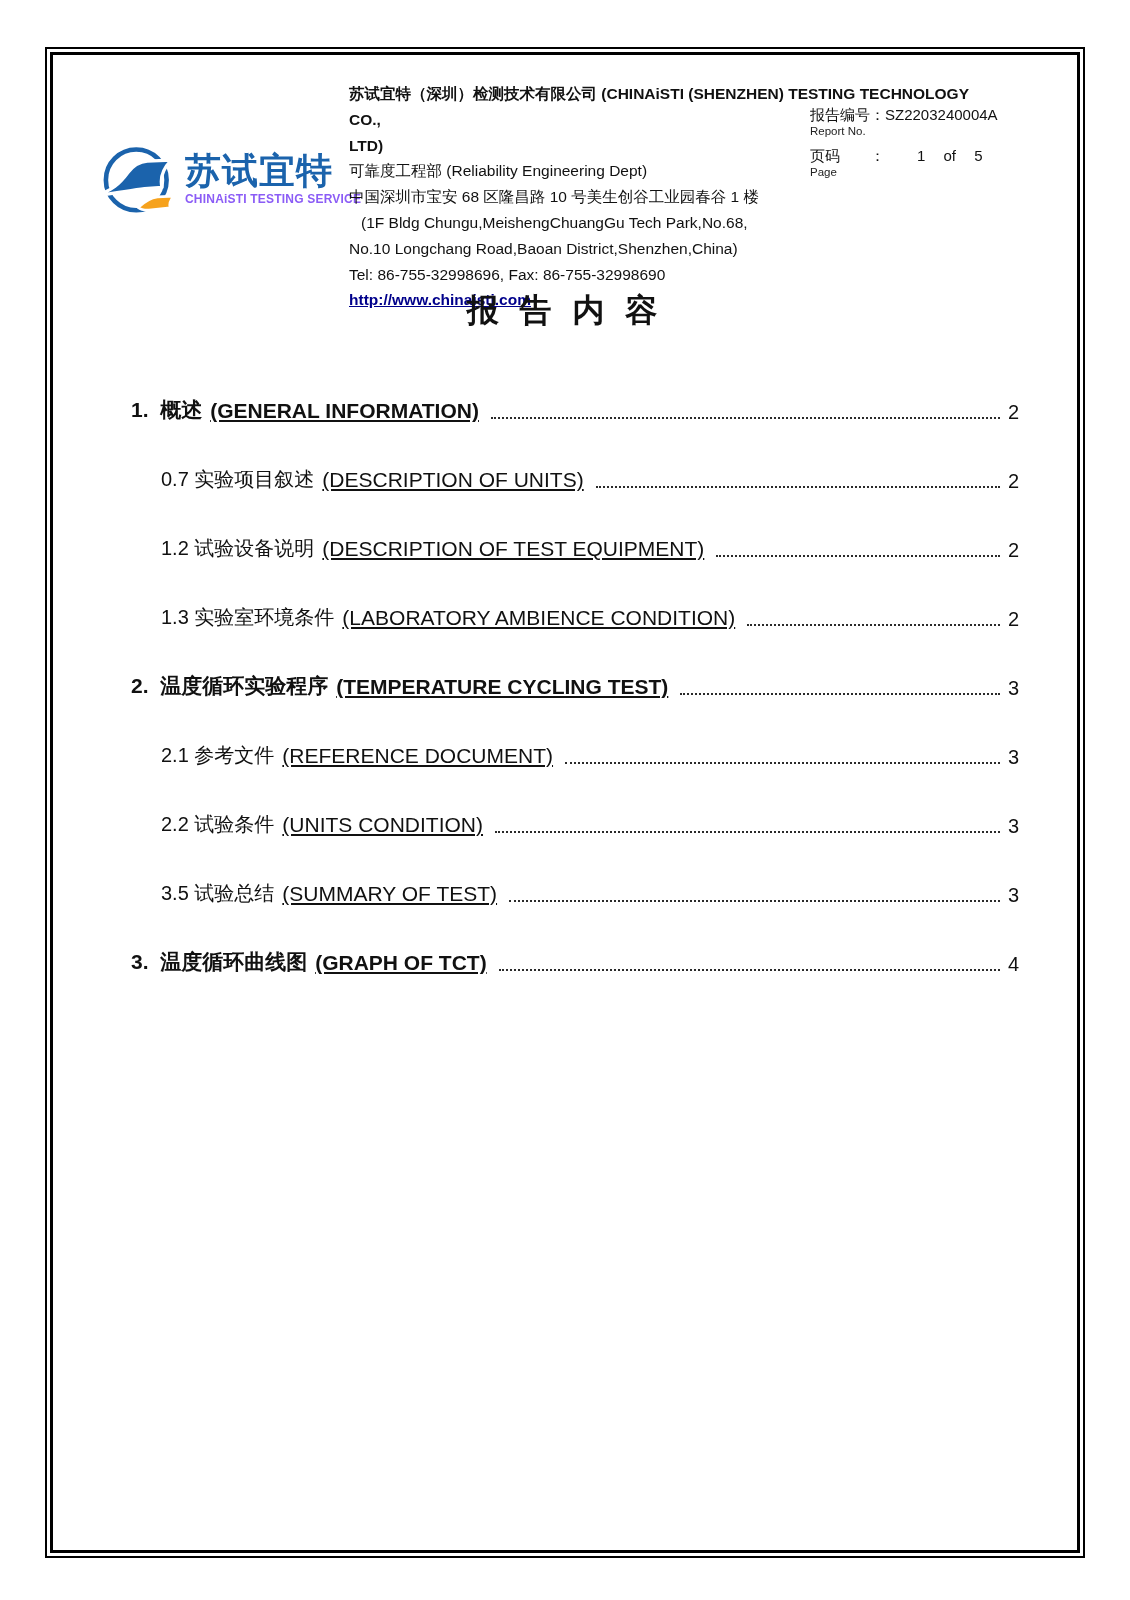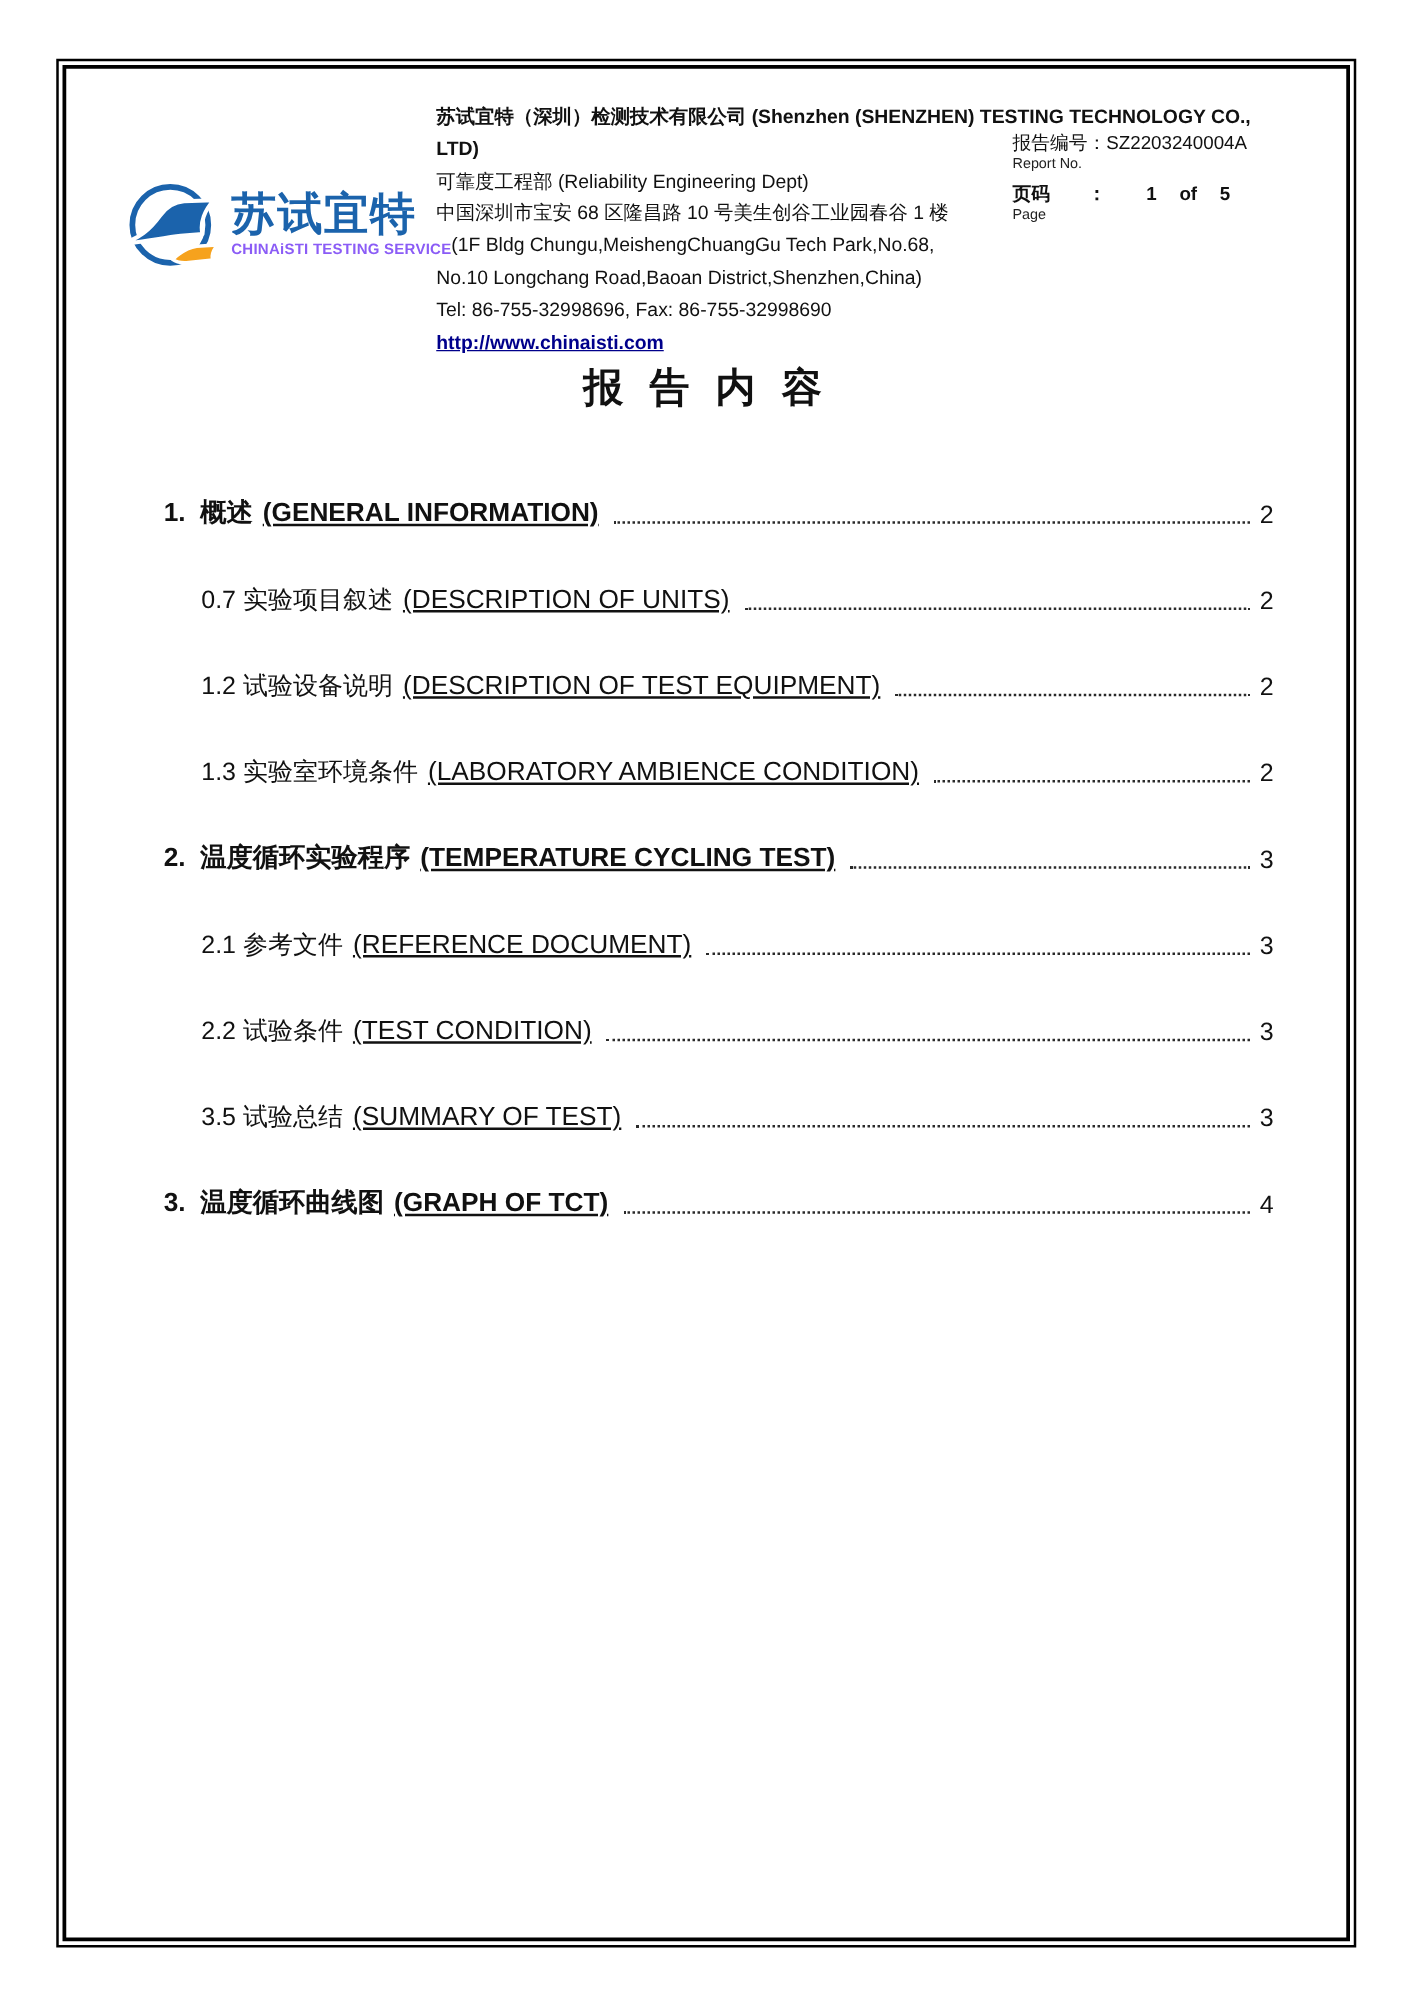--- a/index.html
+++ b/index.html
@@ -25,21 +25,21 @@
   
   .hdr{position:absolute;left:296px;top:26px;width:655px;font-size:15.5px;line-height:25.8px;}
   .hdr .b{font-weight:bold;}
   .hdr .indent{padding-left:12px;}
   .hdr a,.hdr .link{color:#00008b;font-weight:bold;text-decoration:underline;}
   .hdr div{white-space:pre-wrap;}
   
   .rinfo{position:absolute;left:757px;top:52px;font-size:15px;line-height:1;}
   .rinfo .row{display:flex;align-items:baseline;}
   .rinfo .sub{font-size:11.5px;color:#222;margin-top:4px;}
-  .rinfo .gap{margin-top:10px;font-weight:bold;}
+  .rinfo .gap{margin-top:10px;}
   .rinfo .sep{margin:0 0 0 30px;}
   .rinfo .pv{margin-left:32px;word-spacing:14px;white-space:pre;}
   
   .title-block{position:absolute;left:0;right:0;top:234px;text-align:center;}
   .title-cn{font-size:32px;font-weight:bold;letter-spacing:6px;white-space:pre;}
   .title-en{font-size:16.5px;font-weight:bold;letter-spacing:.8px;margin-top:8px;}
   
   .toc{position:absolute;left:78px;right:58px;top:341px;}
   .toc-row{display:flex;align-items:flex-end;min-height:28px;margin-bottom:41px;}
   .toc-row.l2{padding-left:30px;}
@@ -62,21 +62,21 @@
         <path d="M1 60 C20 56 30 46 38 35 C44 27 51 23 59 22.5 L85 21.5 C77 30 72.5 41 75 51 L56 52.5 C40 54.5 14 59 1 60 Z" fill="#1b63ac" stroke="#ffffff" stroke-width="3.5" stroke-linejoin="round"></path>
         <path d="M49 73 C56 66.5 62 62.5 70 61.5 L88 60.5 C84 65 82.8 69.5 83.8 73.5 L61 75.8 C56 76 51.5 75 49 73 Z" fill="#f6a21d" stroke="#ffffff" stroke-width="3" stroke-linejoin="round"></path>
       </svg>
       <div class="logo-text">
         <div class="logo-cn" style="color:#1b63ac">苏试宜特</div>
         <div class="logo-en" style="color:#8b5cf6">CHINAiSTI TESTING SERVICE</div>
       </div>
     </div>
 
     <div class="hdr">
-      <div class="b">苏试宜特（深圳）检测技术有限公司 (Shenzhen (SHENZHEN) TESTING TECHNOLOGY CO.,</div>
+      <div class="b">苏试宜特（深圳）检测技术有限公司 (CHINAiSTI (SHENZHEN) TESTING TECHNOLOGY CO.,</div>
       <div class="b">LTD)</div>
       <div>可靠度工程部 (Reliability Engineering Dept)</div>
       <div>中国深圳市宝安 68 区隆昌路 10 号美生创谷工业园春谷 1 楼</div>
       <div class="indent">(1F Bldg Chungu,MeishengChuangGu Tech Park,No.68,</div>
       <div>No.10 Longchang Road,Baoan District,Shenzhen,China)</div>
       <div>Tel: 86-755-32998696, Fax: 86-755-32998690</div>
       <div><span class="link">http://www.chinaisti.com</span></div>
     </div>
 
     <div class="rinfo">
@@ -136,21 +136,21 @@
 
       <div class="toc-row l2">
         <span class="toc-cn">2.1 参考文件</span>
         <span class="toc-en">(REFERENCE DOCUMENT)</span>
         <span class="leader"></span>
         <span class="toc-pg">3</span>
       </div>
 
       <div class="toc-row l2">
         <span class="toc-cn">2.2 试验条件</span>
-        <span class="toc-en">(TEST CONDITION)</span>
+        <span class="toc-en">(UNITS CONDITION)</span>
         <span class="leader"></span>
         <span class="toc-pg">3</span>
       </div>
 
       <div class="toc-row l2">
         <span class="toc-cn">3.5 试验总结</span>
         <span class="toc-en">(SUMMARY OF TEST)</span>
         <span class="leader"></span>
         <span class="toc-pg">3</span>
       </div>

